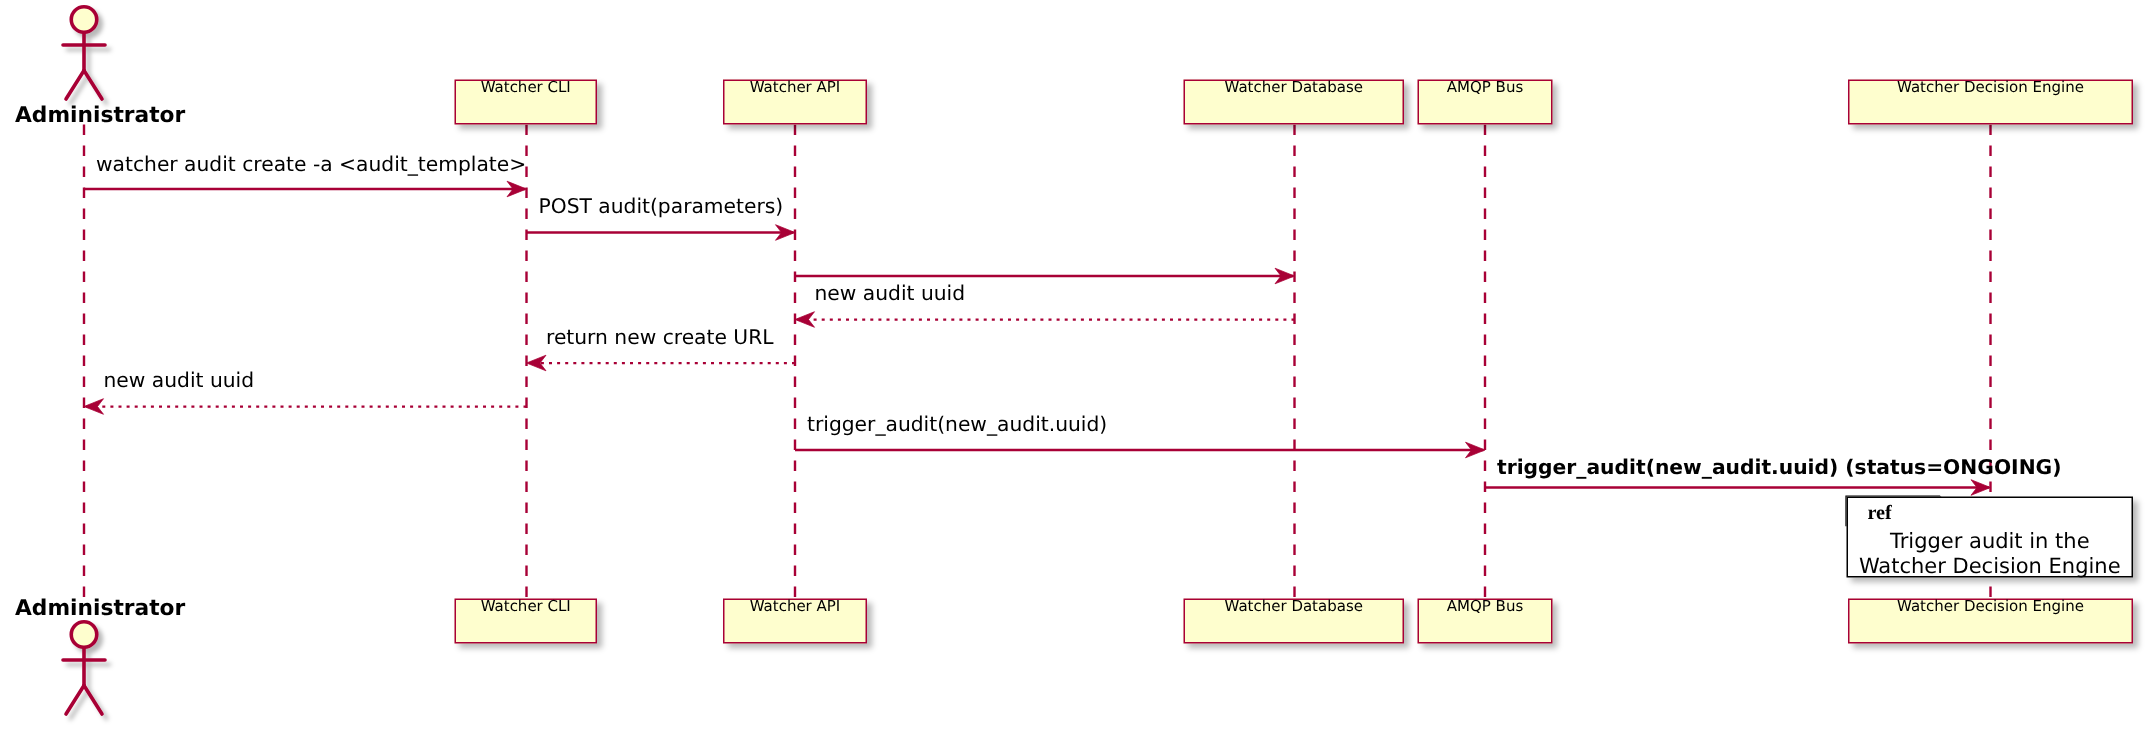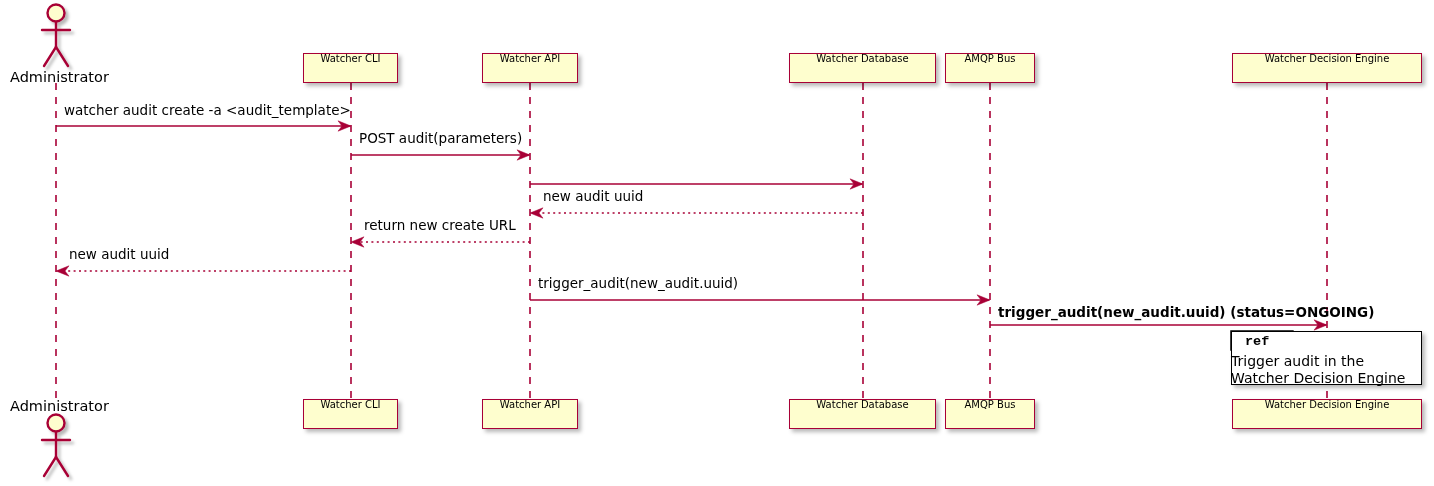--- a/index.html
+++ b/index.html
@@ -39,20 +39,21 @@
     line-height: 1;
   }
 
   
   .actor-label {
     position: absolute;
     font-size: 14.5px;
     color: #000000;
     white-space: nowrap;
     line-height: 1;
+    font-weight: bold;
   }
 
   
   .msg-label {
     position: absolute;
     font-size: 13.5px;
     color: #000000;
     white-space: nowrap;
     line-height: 1;
   }
@@ -60,32 +61,33 @@
   
   .ref-box {
     position: absolute;
     box-sizing: border-box;
     background: #FFFFFF;
     border: 1.5px solid #000000;
     box-shadow: 3px 3px 4px rgba(0,0,0,0.28);
   }
   .ref-tab-label {
     position: absolute;
-    font-family: Liberation Mono, monospace;
+    font-family: Liberation Serif, serif;
     font-weight: bold;
     font-size: 13.5px;
     color: #000000;
     line-height: 1;
   }
   .ref-text {
     position: absolute;
     font-size: 14px;
     color: #000000;
     white-space: nowrap;
     line-height: 17px;
+    text-align: center;
   }
 </style>
 </head>
 <body>
 
 <div id="canvas">
 
   <svg class="layer" id="vector-layer" width="1434" height="486" xmlns="http://www.w3.org/2000/svg">
     <defs>
       <filter id="dropshadow" x="-30%" y="-30%" width="180%" height="180%">

